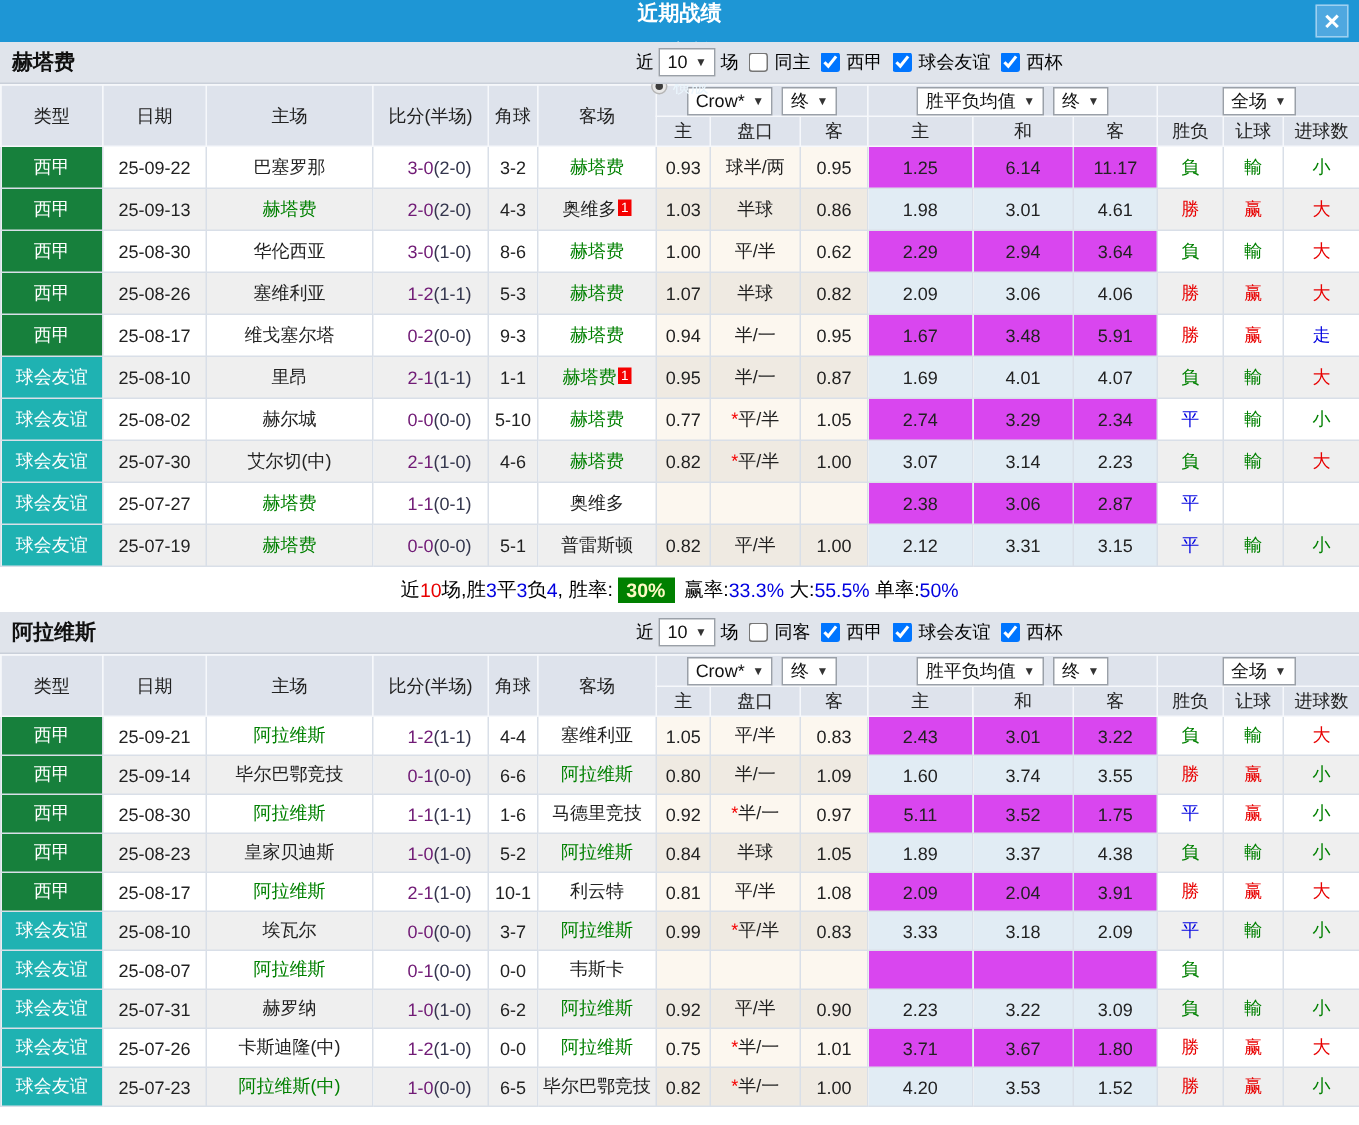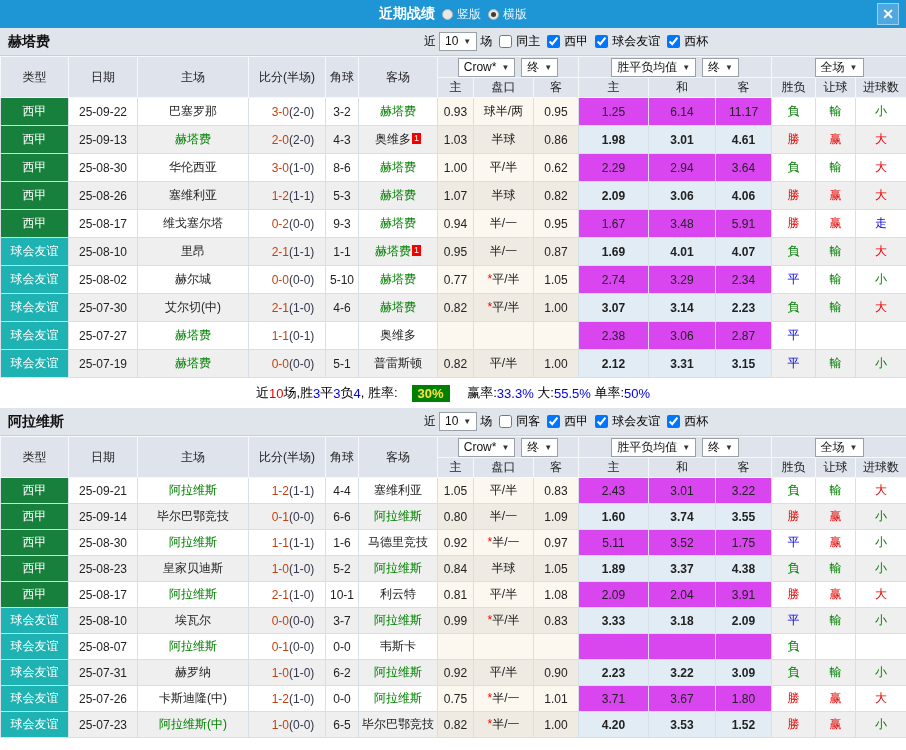--- a/index.html
+++ b/index.html
@@ -5,21 +5,21 @@
   * { box-sizing: border-box; }
   html, body { margin:0; padding:0; }
   body {
     width: 906px; height: 750px; overflow: hidden;
     font-family: "Liberation Sans", "DejaVu Sans", sans-serif;
     font-size: 12px; color:#000; background:#fff;
   }
   
   .titlebar {
     position: relative; height: 28px; background:#1e96d5;
-    display:flex; align-items:center; justify-content:center; gap:7px; color:#fff;
+    display:flex; align-items:center; justify-content:flex-start; gap:7px; color:#fff;flex-direction:column;
   }
   .title { font-weight:bold; font-size:14px; }
   .radio-group { display:inline-flex; align-items:center; gap:4px; color:#eaf5fc; cursor:pointer; }
   .radio { width:11px; height:11px; border-radius:50%; background:#e8e8e8; border:1px solid #b5b5b5; display:inline-block; }
   .radio.sel::after { content:""; display:block; width:5px; height:5px; border-radius:50%; background:#3c3c3c; margin:2px auto 0; }
   .close-btn {
     position:absolute; right:7px; top:3px; width:22px; height:22px;
     background:#4fa8e0; border:1px solid #9dd0f0; color:#fff; font-weight:bold;
     font-size:14px; line-height:19px; text-align:center; padding:0; cursor:pointer;
     font-family: "Liberation Sans", sans-serif;
@@ -48,38 +48,38 @@
   thead .grp-box { display:flex; align-items:center; justify-content:center; gap:6px; }
   tbody td {
     border:1px solid #d9dfe8; text-align:center; padding:0; height:28px;
     white-space:nowrap; overflow:hidden; color:#222;
   }
   section.sec2 tbody td { height:26px; }
   tr.even td { background:#efefef; }
   td.c-odds { background:#fcf7ef; }
   tr.even td.c-odds { background:#efeae2; }
   td.c-mean { background:#d946ef; }
-  tr.even td.c-mean { background:#e1ecf4;font-weight:bold; }
+  tr.even td.c-mean { background:#e1ecf4; }
   td.c-type.league  { background:#17803c; color:#fff; }
   td.c-type.friendly{ background:#1fb2b2; color:#fff; }
   .subject { color:#008000; }
-  .ft { color:#c2410c;margin-left:12px; } .ht { color:#33364d; }
+  .ft { color:#701a75;margin-left:12px; } .ht { color:#33364d; }
   .t-red { color:#e80000; } .t-green { color:#008000; } .t-blue { color:#0000e0; }
   .star { color:#f50000; }
   sup.badge1 {
     background:#f50000; color:#fff; font-size:9px; line-height:11px;
     display:inline-block; padding:0 2px; vertical-align:top; margin:2px 0 0 1px;
   }
   
   .summary {
     height:30px; display:flex; align-items:center; justify-content:center;
     font-size:13px; background:#fff;
   }
   .summary span { white-space:pre; }
-  .pct-badge { background:#008000; color:#fde047; padding:1px 6px; margin:0 14px; font-weight:bold; }
+  .pct-badge { background:#008000; color:#fef9c3; padding:1px 6px; margin:0 3px; font-weight:bold; }
 </style>
 </head>
 <body>
 
 <div class="titlebar">
   <span class="title">近期战绩</span>
   <span class="radio-group">
     <span class="radio"></span>
     <span>竖版</span>
   </span>

